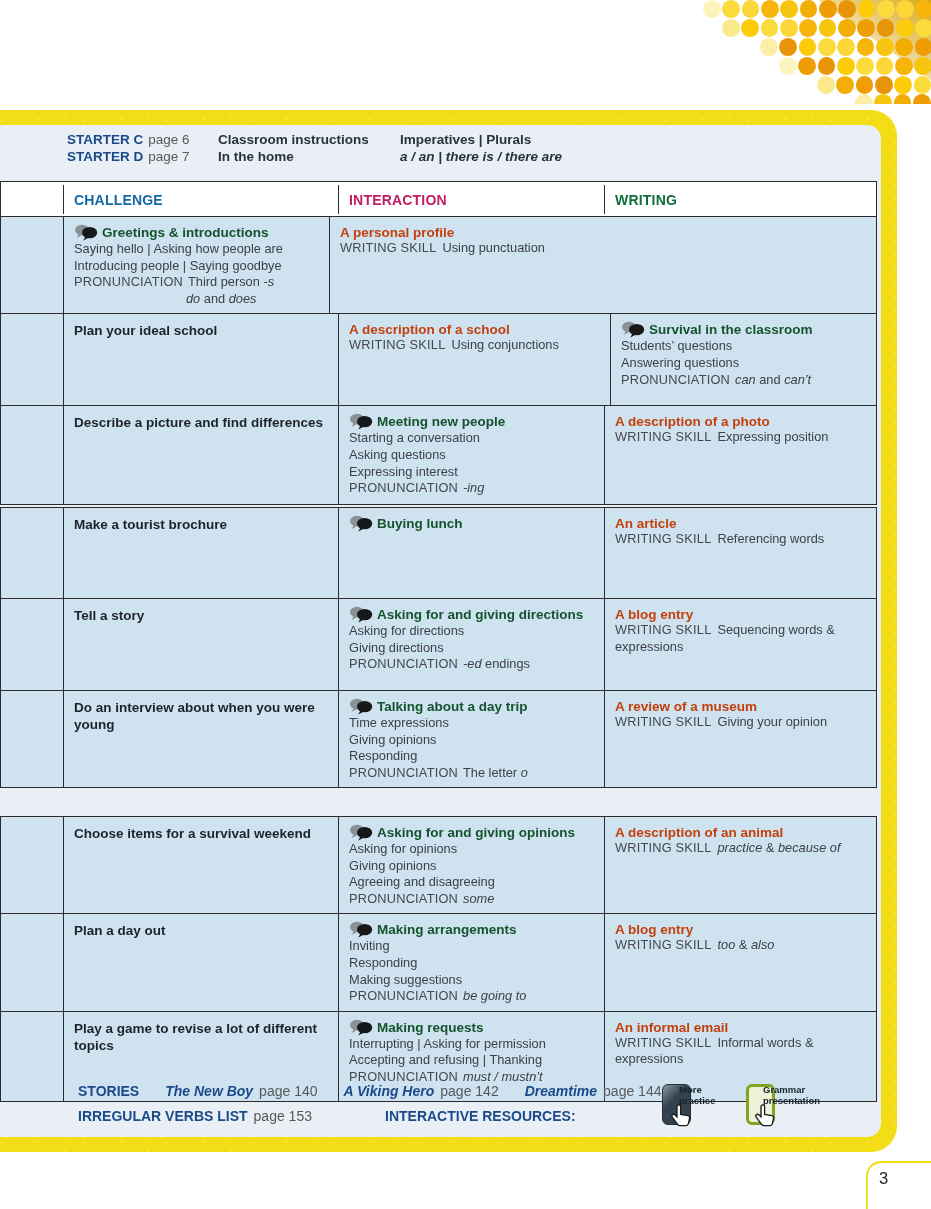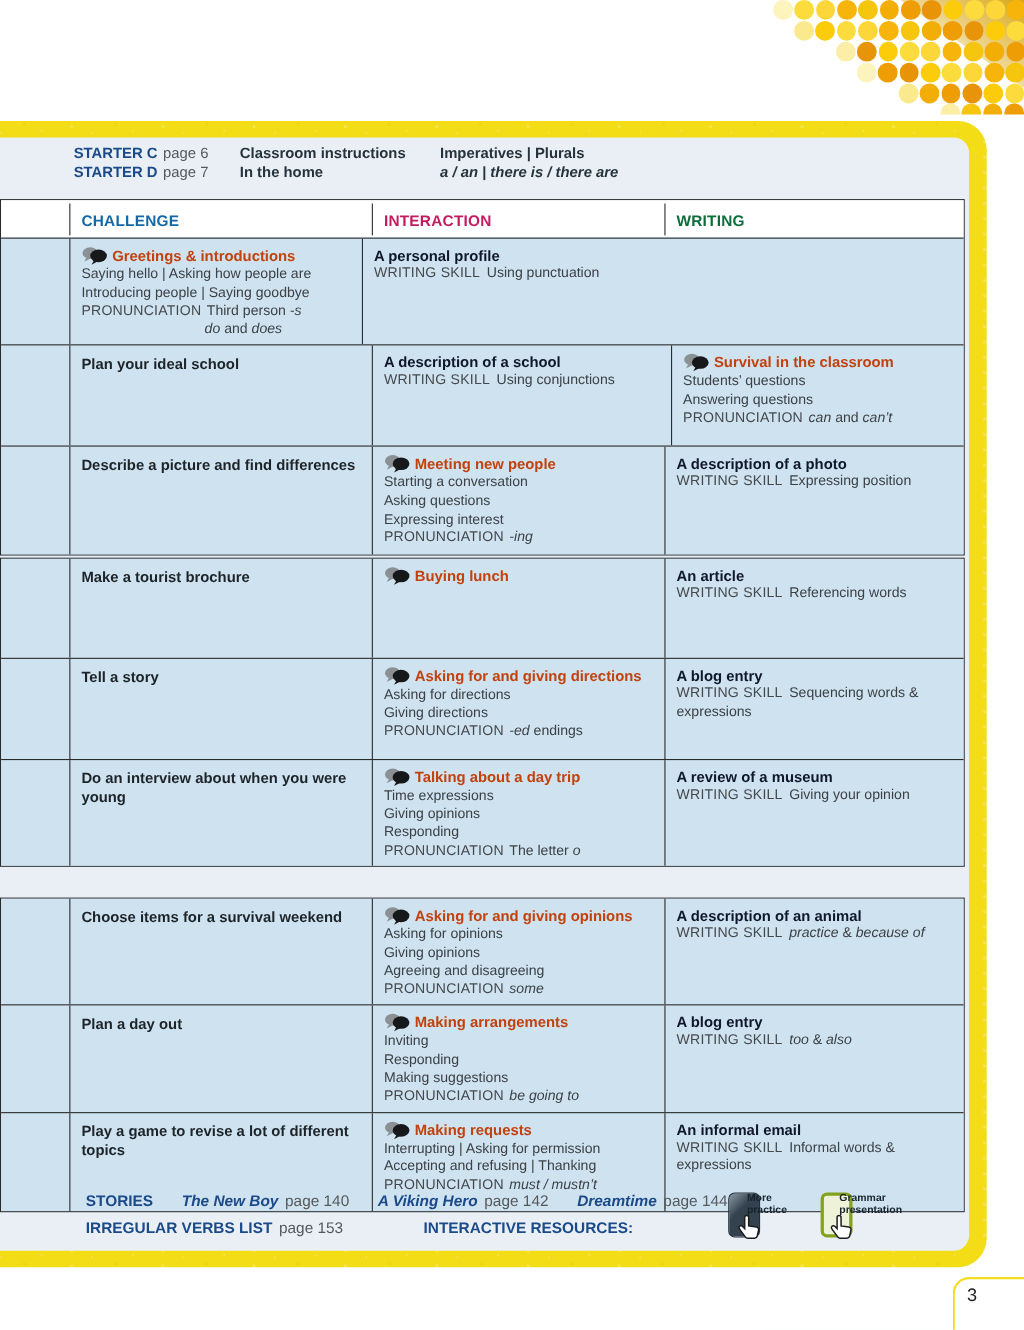--- a/index.html
+++ b/index.html
@@ -72,26 +72,26 @@
   #block1 .rows .trow:nth-child(2){min-height:91px}
   #block1 .rows .trow:nth-child(3){min-height:98px}
   #block2 .rows .trow:nth-child(1){min-height:90px}
   #block2 .rows .trow:nth-child(2){min-height:91px}
   #block2 .rows .trow:nth-child(3){min-height:87px}
   #block3 .rows .trow:nth-child(1){min-height:92px}
   #block3 .rows .trow:nth-child(2){min-height:91px}
   #block3 .rows .trow:nth-child(3){min-height:89px}
   .ch-text{font-size:13.5px;font-weight:bold;color:#1d2429;line-height:1.28;display:block;padding-top:2px;}
   .i-title{display:flex;align-items:center;gap:4px;padding-top:1px;}
-  .i-title-text{font-size:13.5px;font-weight:bold;color:#c2410c;}
+  .i-title-text{font-size:13.5px;font-weight:bold;color:#14532d;}
   .bubbles{flex:none;display:inline-block;line-height:0;}
   .i-line{font-size:12.8px;color:#3c4146;line-height:16.6px;}
   .i-line.cont{margin-left:112px;}
   .plabel{color:#45494d;letter-spacing:.2px;padding-right:5px;}
-  .w-title{display:block;font-size:13.5px;font-weight:bold;color:#0f172a;padding-top:2px;}
+  .w-title{display:block;font-size:13.5px;font-weight:bold;color:#c2410c;padding-top:2px;}
   .w-skill{font-size:12.8px;color:#3c4146;line-height:16.5px;}
   .w-skill .plabel{padding-right:6px;}
   i{font-style:italic;}
   
   .footer{position:absolute;left:0;top:1076px;width:878px;z-index:3;font-size:14px;}
   .f-line1{position:absolute;left:78px;top:7px;display:flex;align-items:baseline;white-space:nowrap;}
   .f-line2{position:absolute;left:78px;top:32px;display:flex;align-items:baseline;white-space:nowrap;}
   .f-bold-blue{font-weight:bold;color:var(--blue,#1b4a8a);}
   .f-story{font-weight:bold;font-style:italic;color:var(--blue,#1b4a8a);margin-left:26px;}
   .f-line1 .f-story:first-of-type{margin-left:14px;}

